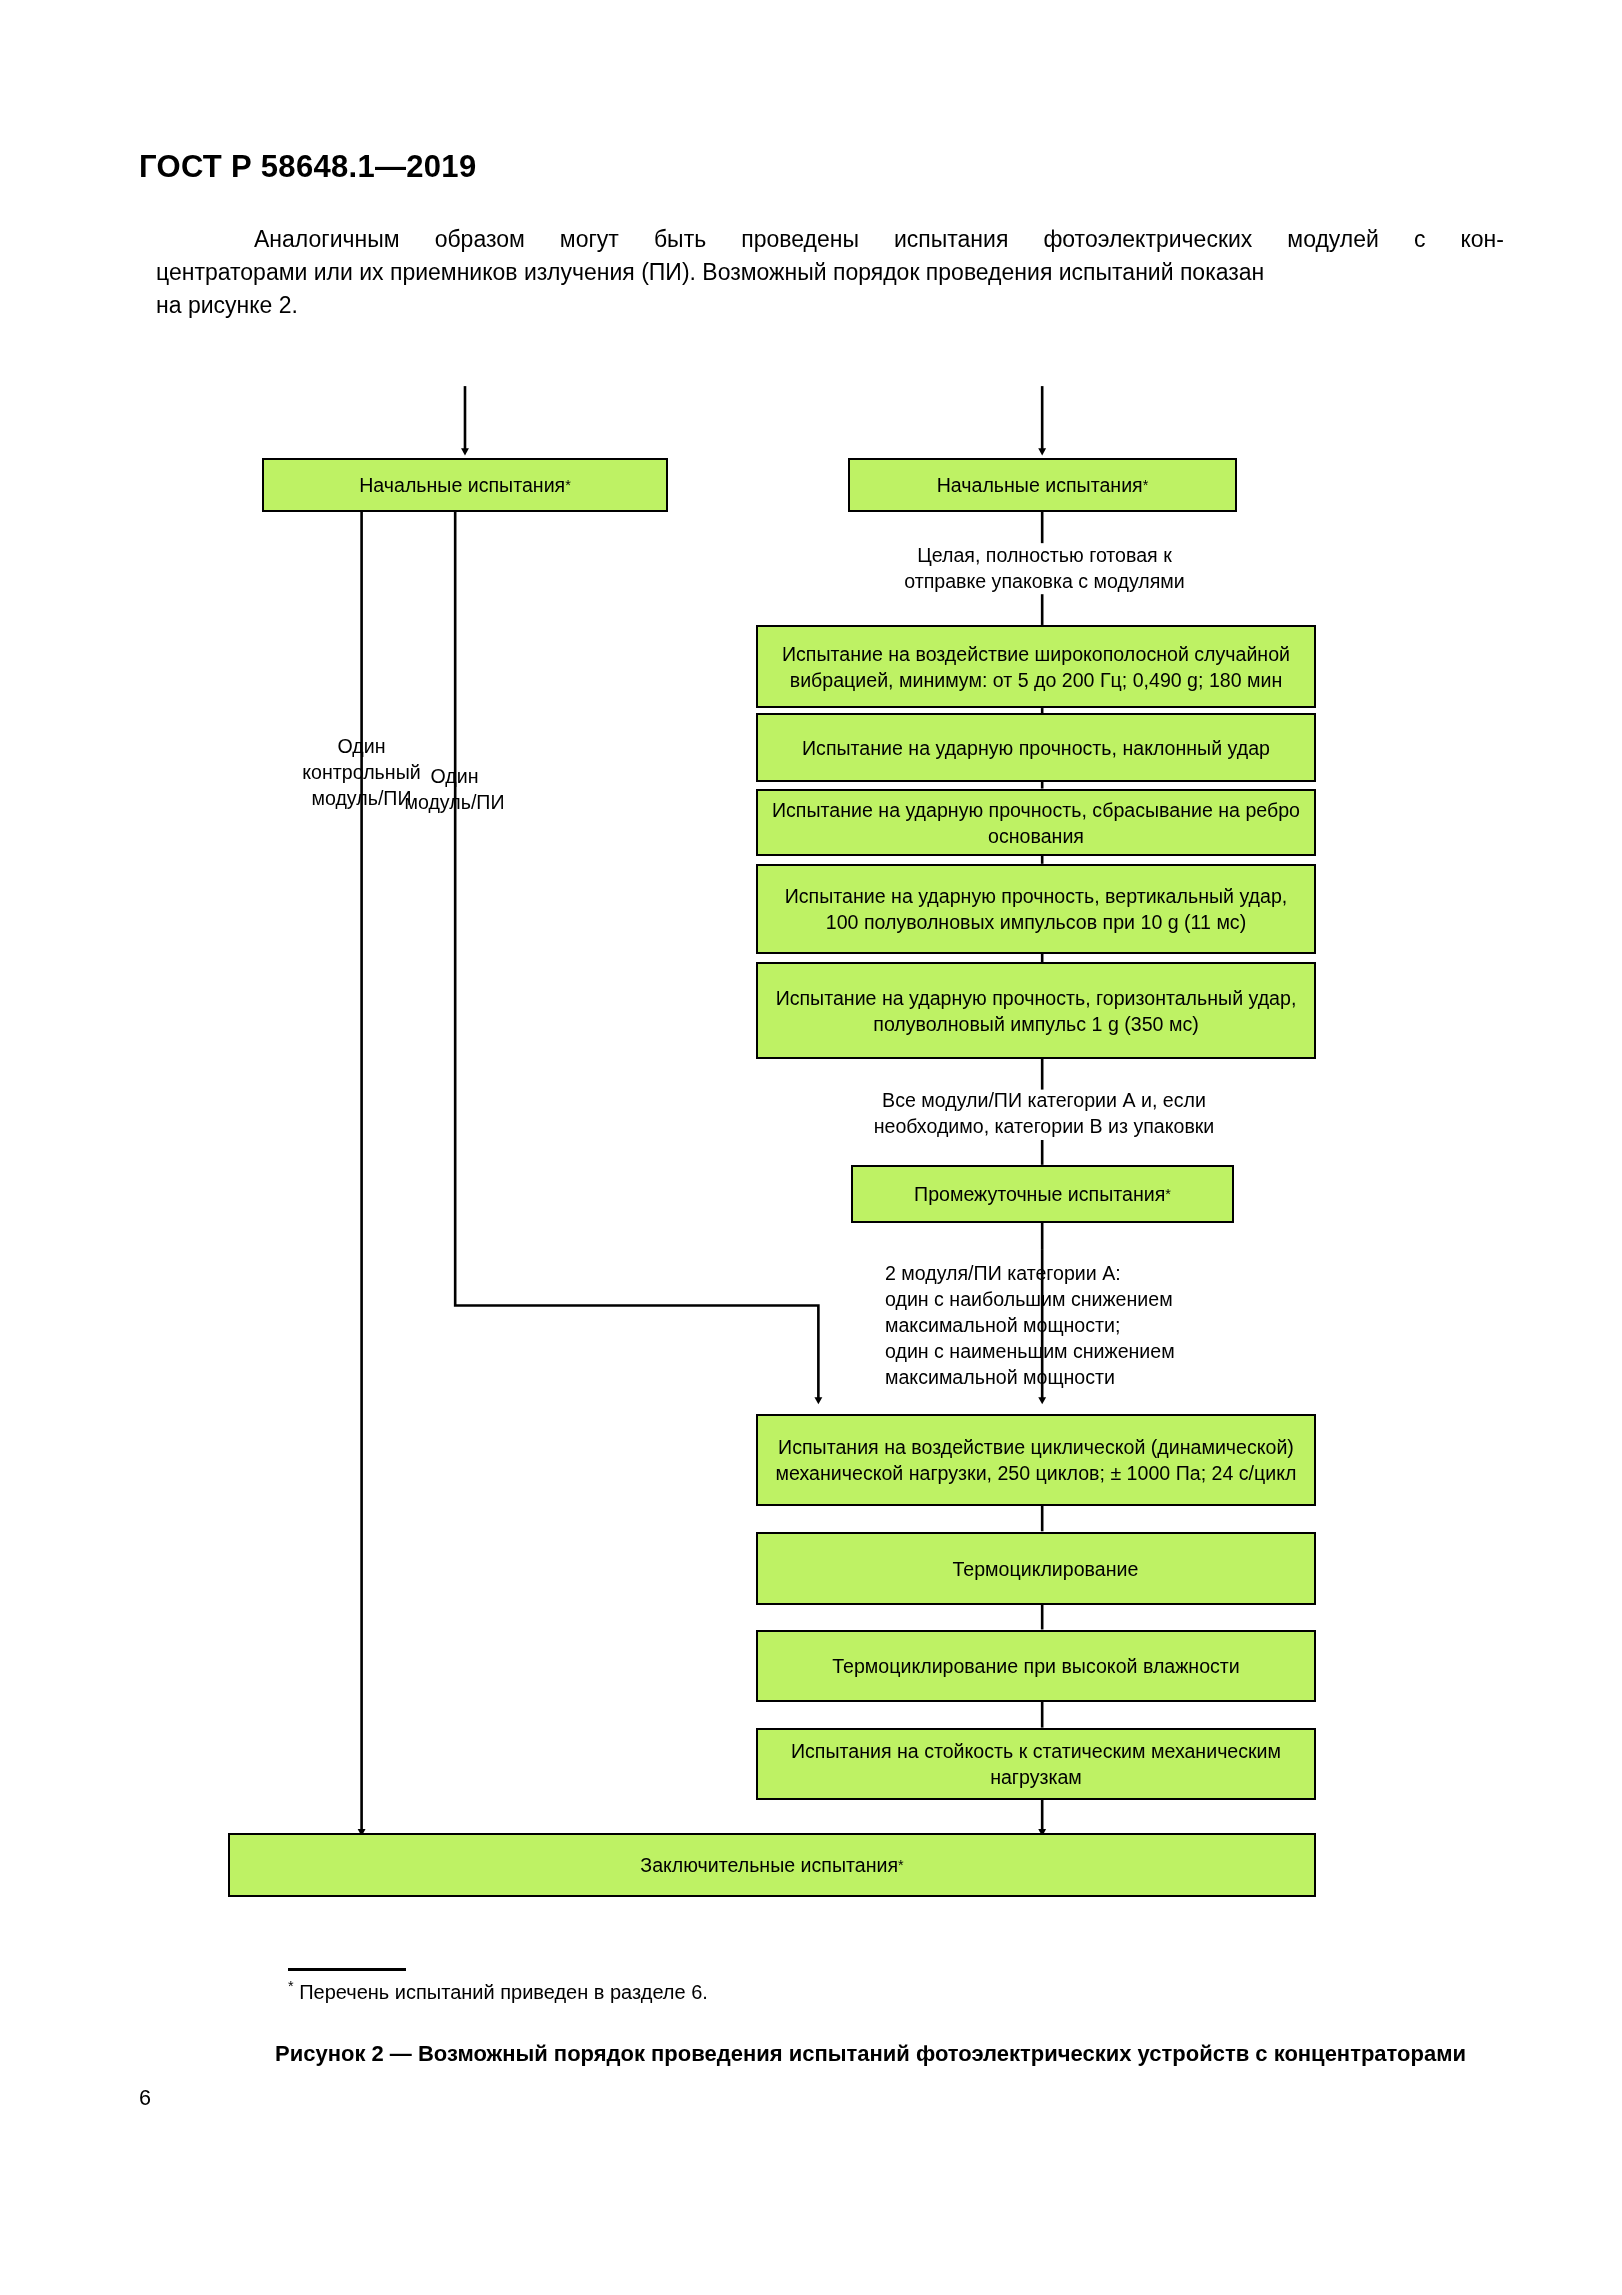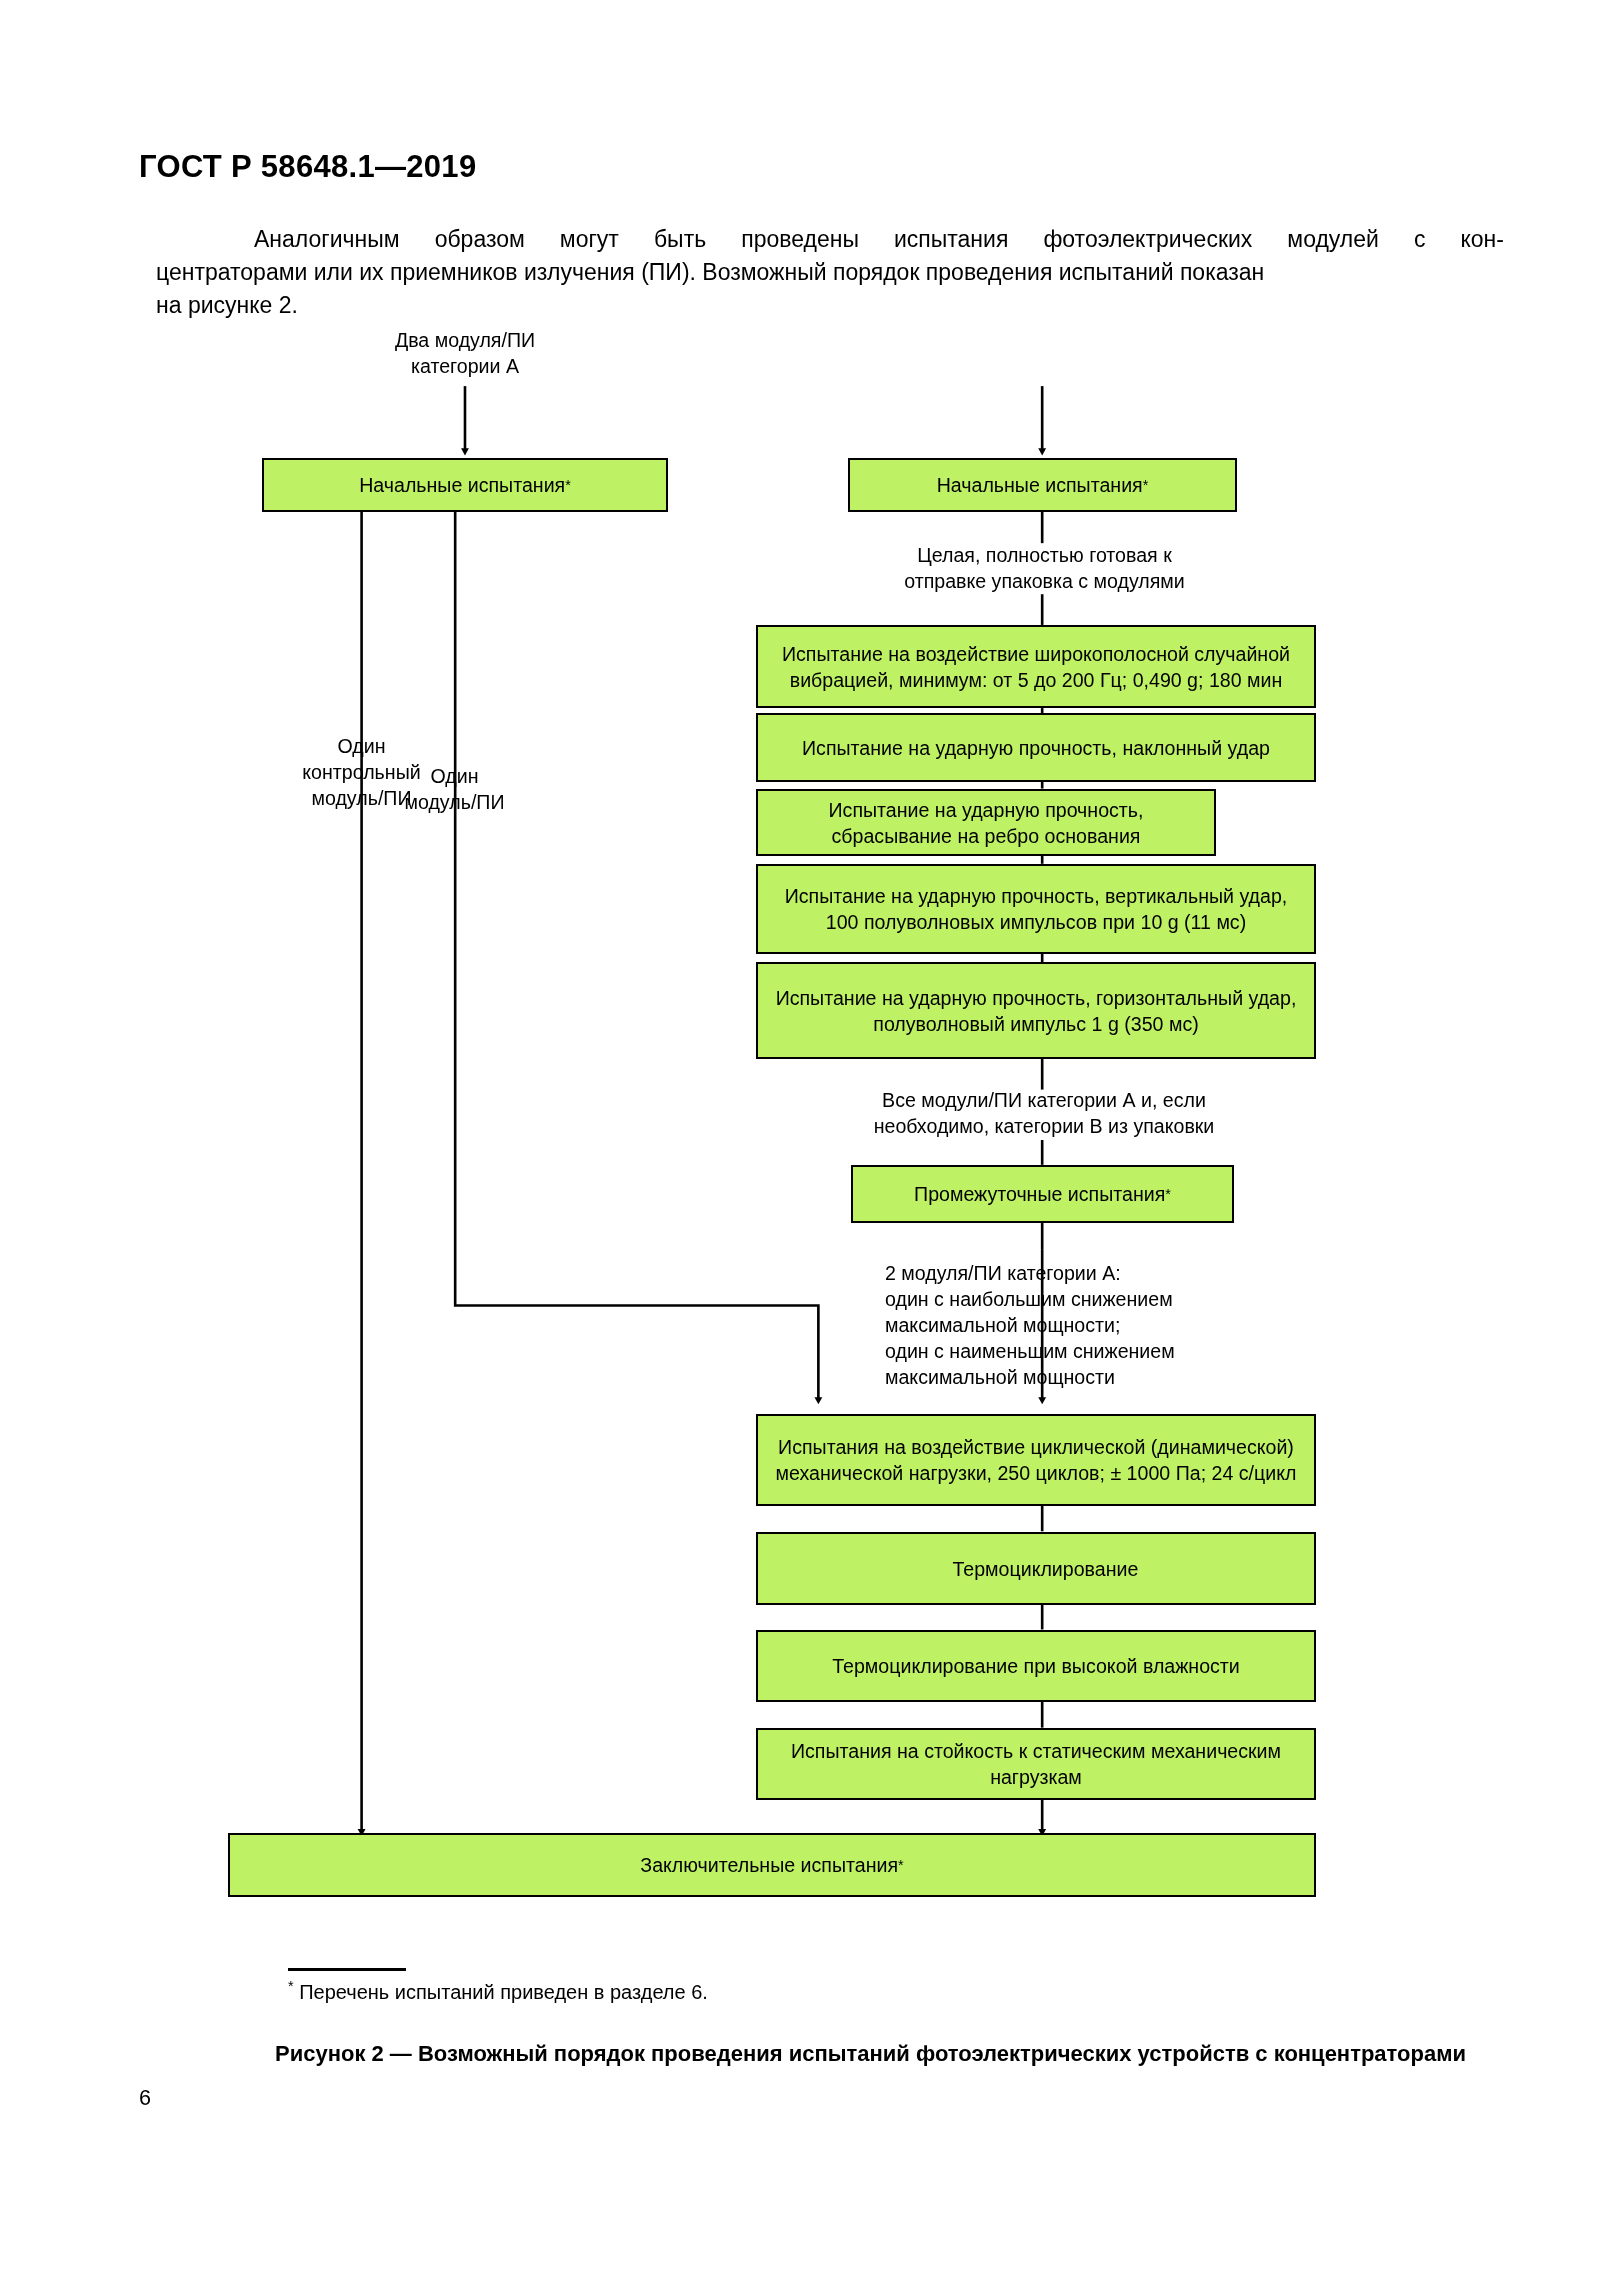--- a/index.html
+++ b/index.html
@@ -112,22 +112,20 @@
 
       <line x1="1592" y1="1910" x2="1592" y2="2140" marker-end="url(#ah)"></line>
 
       <line x1="1592" y1="2300" x2="1592" y2="2340"></line>
       <line x1="1592" y1="2452" x2="1592" y2="2490"></line>
       <line x1="1592" y1="2600" x2="1592" y2="2640"></line>
       <line x1="1592" y1="2750" x2="1592" y2="2800" marker-end="url(#ah)"></line>
     </g>
   </svg>
 
-  <div class="note" style="left:308px; top:327px; width:314px;">Два модуля/ПИ
-категории А</div>
 
   <div class="box" style="left:262px; top:458px; width:406px; height:54px;">
     <span>Начальные испытания</span>
       <span class="sup">*</span>
   </div>
 
   <div class="note" style="left:224px; top:733px; width:275px;">Один
 контрольный
 модуль/ПИ</div>
 
@@ -143,21 +141,21 @@
   <div class="note" style="left:825px; top:542px; width:439px;">Целая, полностью готовая к
 отправке упаковка с модулями</div>
 
   <div class="box" style="left:756px; top:625px; width:560px; height:83px;">Испытание на воздействие широкополосной
 случайной вибрацией,
 минимум: от 5 до 200 Гц; 0,490 g; 180 мин</div>
 
   <div class="box" style="left:756px; top:713px; width:560px; height:69px;">Испытание на ударную прочность, наклонный
 удар</div>
 
-  <div class="box" style="left:756px; top:789px; width:460px; height:67px;">Испытание на ударную прочность,
+  <div class="box" style="left:756px; top:789px; width:560px; height:67px;">Испытание на ударную прочность,
 сбрасывание на ребро основания</div>
 
   <div class="box" style="left:756px; top:864px; width:560px; height:90px;">Испытание на ударную прочность,
 вертикальный удар,
 100 полуволновых импульсов при 10 g (11 мс)</div>
 
   <div class="box" style="left:756px; top:962px; width:560px; height:97px;">Испытание на ударную прочность,
 горизонтальный удар,
 полуволновый импульс 1 g (350 мс)</div>
 

